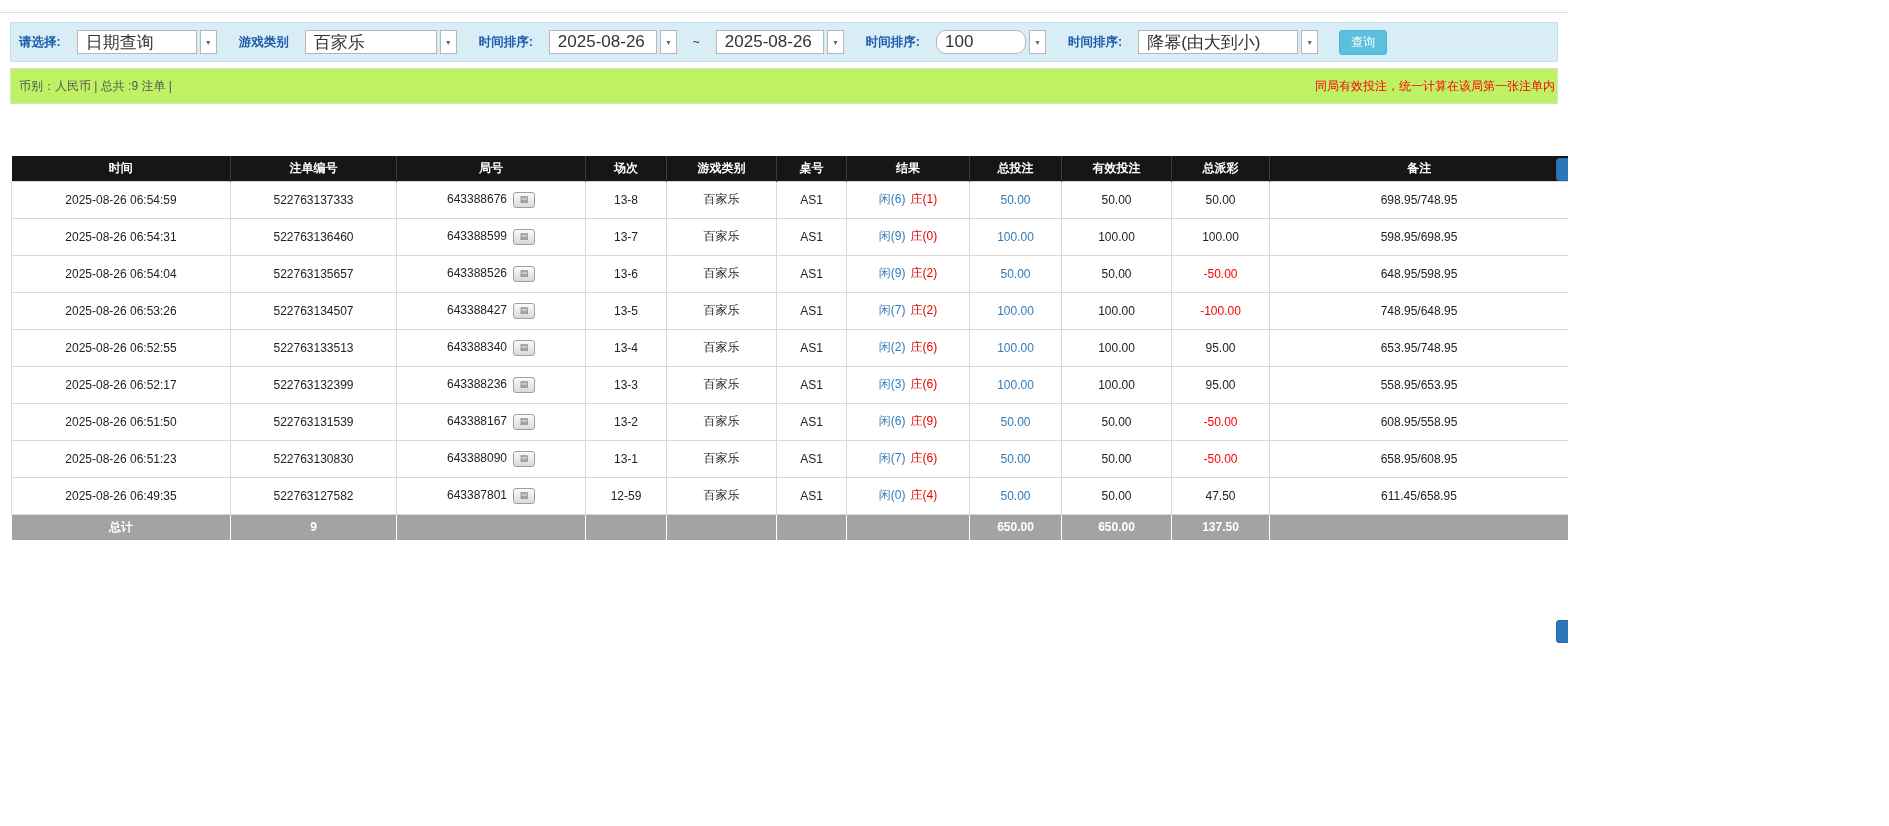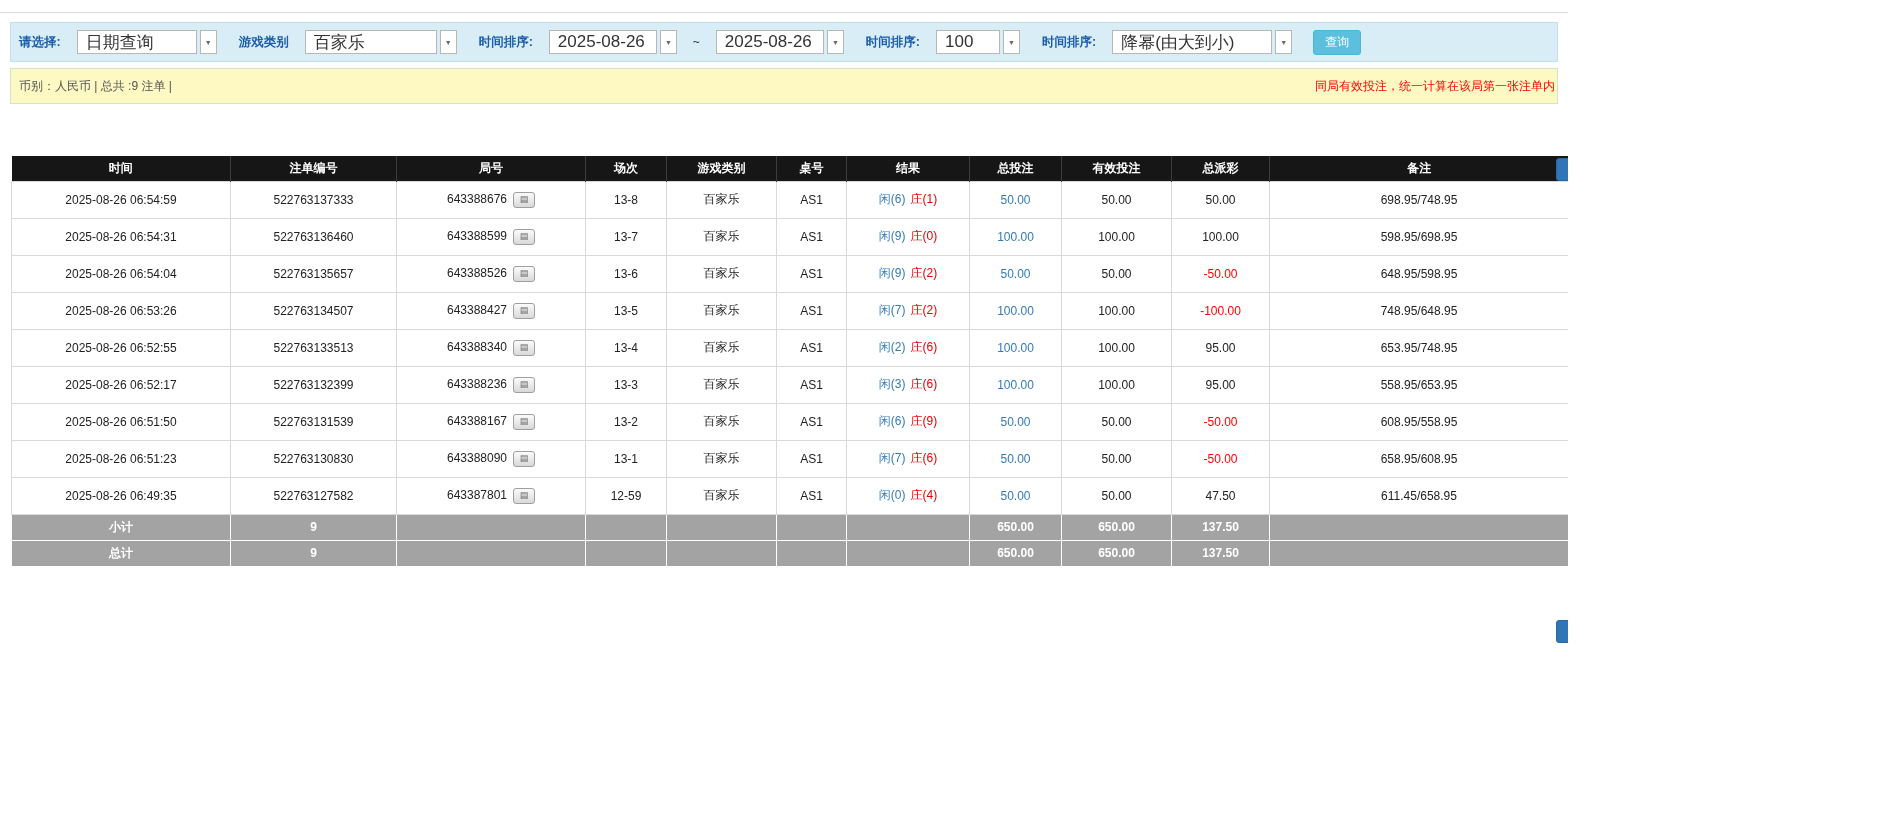--- a/index.html
+++ b/index.html
@@ -27,33 +27,33 @@
     display: flex; align-items: center; padding: 8px 8px; font-size: 17px; white-space: nowrap;
   }
   .select-caret {
     background: #fff; border: 1px solid #b7b7b7; width: 17px;
     display: flex; align-items: center; justify-content: center;
     font-size: 7px; color: #666;
   }
   .w-query .select-value { width: 120px; }
   .w-game  .select-value { width: 132px; }
   .w-date  .select-value { width: 108px; }
-  .w-size  .select-value { width: 64px; }
+  .w-size  .select-value { width: 90px; border-radius: 10px; }
   .w-sort  .select-value { width: 160px; }
   .range-sep { color: #333; }
   .search-btn {
     height: 25px; padding: 0 11px; margin-left: 5px;
     background: #5bc0de; border: 1px solid #46b8da; border-radius: 3px;
     color: #fff; font-size: 12px; cursor: pointer;
     font-family: "Liberation Sans", "DejaVu Sans", sans-serif;
   }
 
   .info-bar {
     position: relative; margin: 6px 10px 0; height: 36px;
-    background: #fef9c3; border: 1px solid #d0e6c4; overflow: hidden;
+    background: #bef264; border: 1px solid #d0e6c4; overflow: hidden;
   }
   .info-left  { position: absolute; left: 8px; top: 0; line-height: 34px; font-size: 12px; color: #555; white-space: nowrap; }
   .info-right { position: absolute; right: 2px; top: 0; line-height: 34px; font-size: 12px; color: #f00; white-space: nowrap; }
 
   .edge-btn { position: absolute; left: 1556px; width: 40px; height: 23px; background: #2f76b8; border: 1px solid #28679f; border-radius: 3px; cursor: pointer; }
   .edge-btn.top { top: 158px; }
   .edge-btn.bottom { top: 620px; }
 
   .records {
     table-layout: fixed; width: 1558px; margin: 52px 11px 0;
@@ -360,43 +360,30 @@
     <td>
       <a class="bet-link">50.00</a>
     </td>
     <td>50.00</td>
     <td>47.50</td>
     <td>611.45/658.95</td>
   </tr>
 </tbody>
     <tfoot>
       <tr>
-        <td>小计</td>
+        <td>总计</td>
         <td>9</td>
         <td></td>
         <td></td>
         <td></td>
         <td></td>
         <td></td>
         <td>650.00</td>
         <td>650.00</td>
         <td>137.50</td>
         <td></td>
       </tr>
-      <tr>
-        <td>总计</td>
-        <td>9</td>
-        <td></td>
-        <td></td>
-        <td></td>
-        <td></td>
-        <td></td>
-        <td>650.00</td>
-        <td>650.00</td>
-        <td>137.50</td>
-        <td></td>
-      </tr>
     </tfoot>
   </table>
 
   <div class="edge-btn bottom"></div>
 
 </div>
 
 </body></html>

